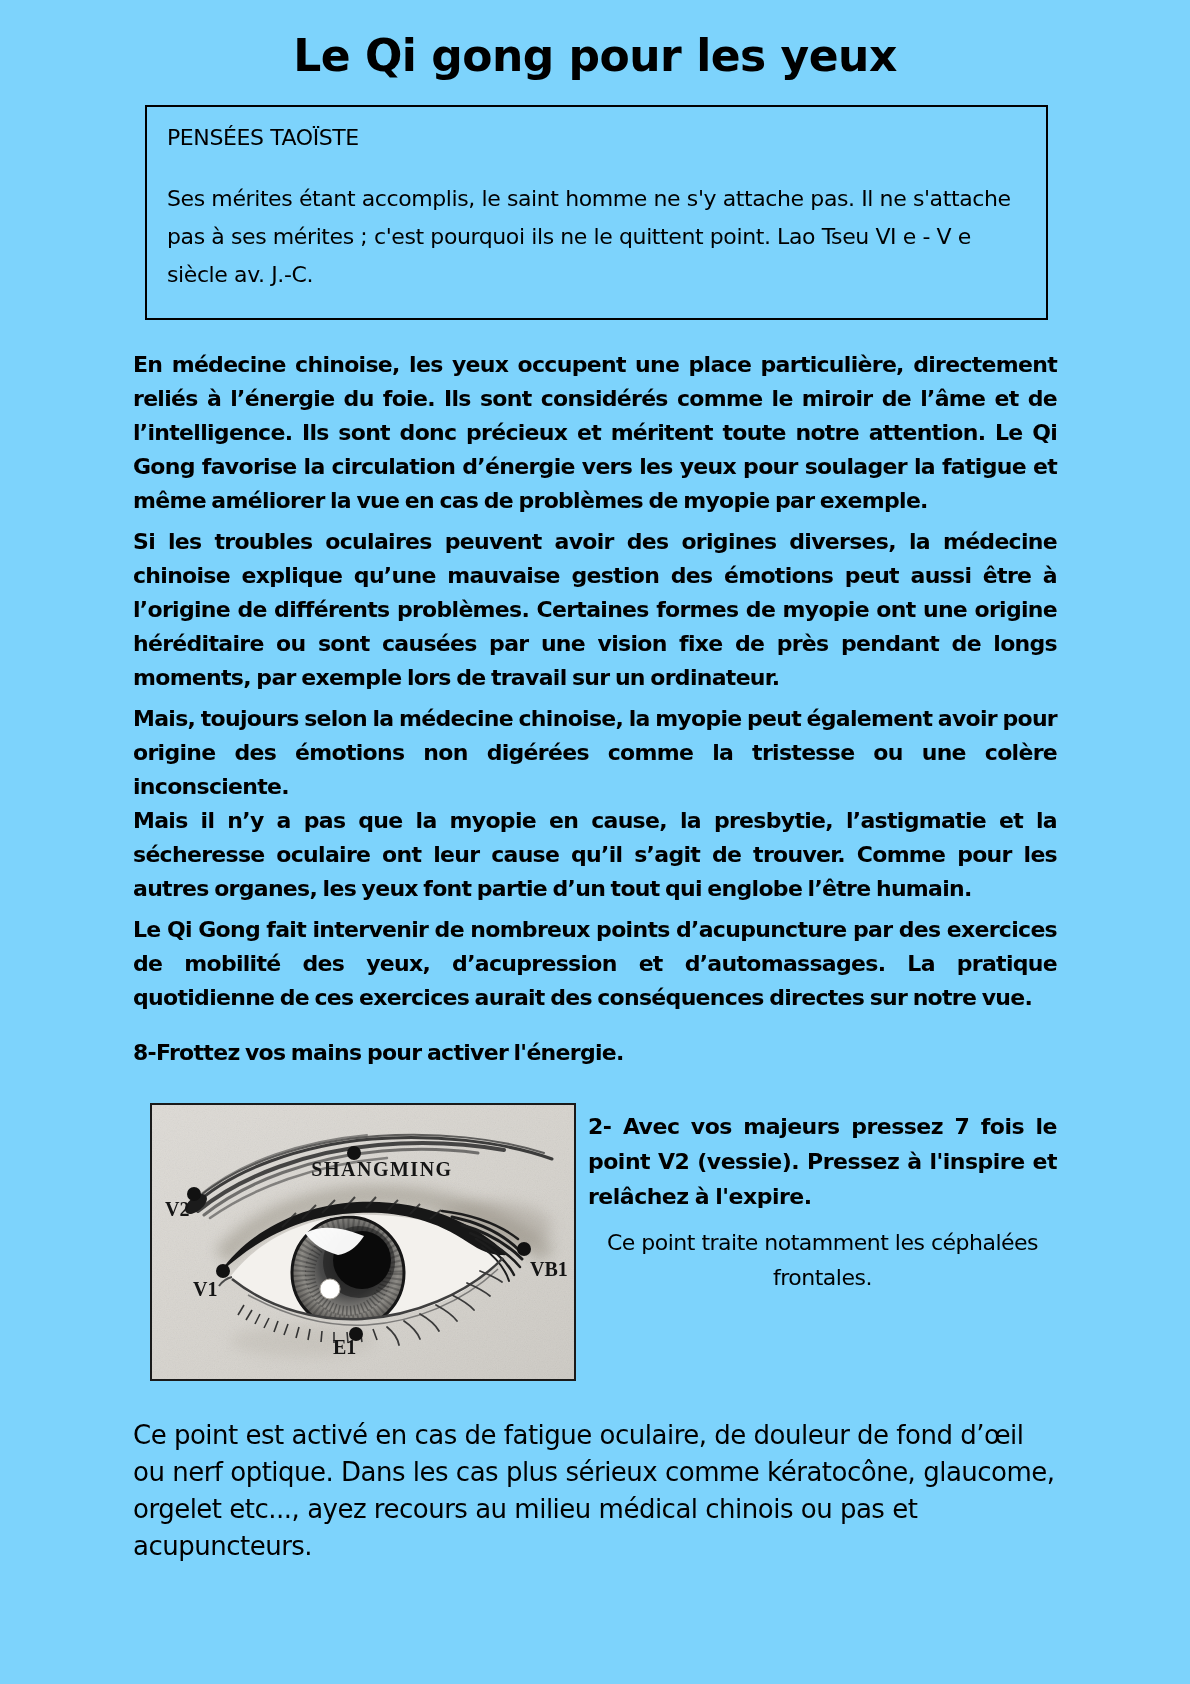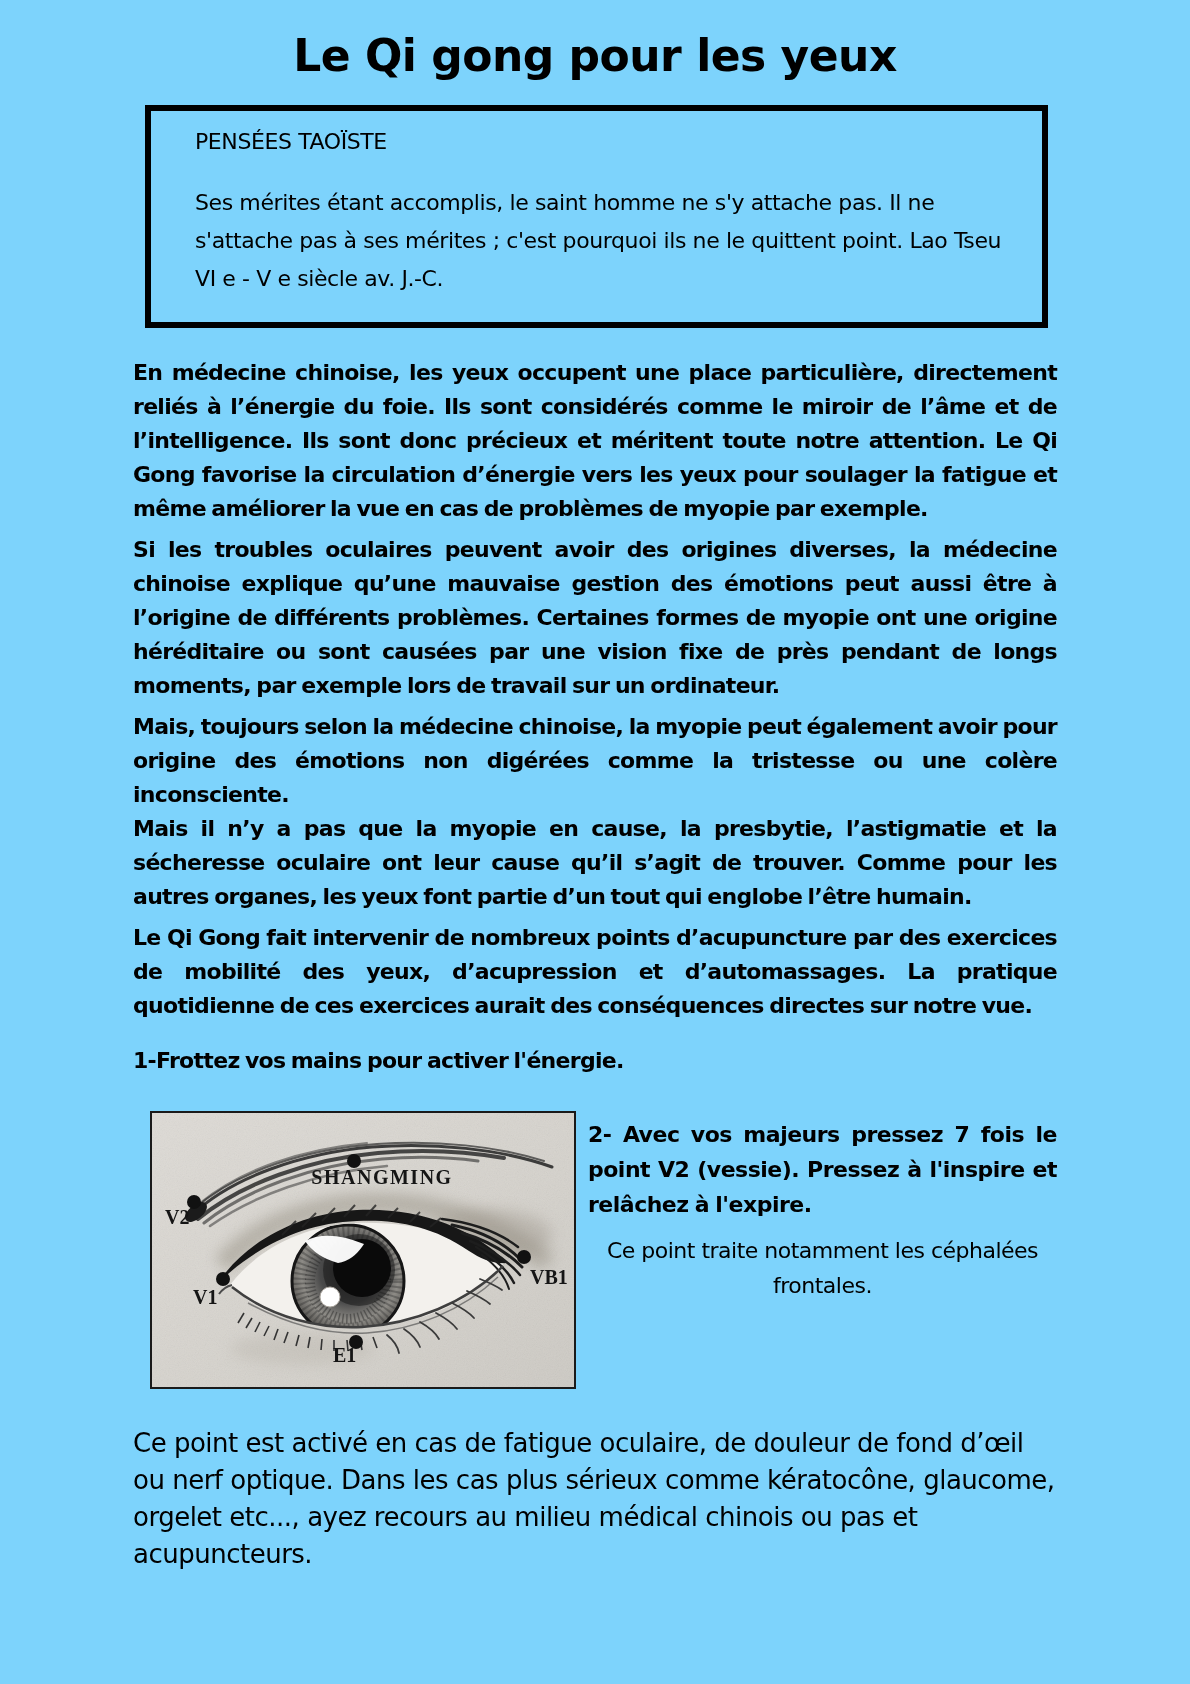--- a/index.html
+++ b/index.html
@@ -15,22 +15,22 @@
   }
   .title {
     padding-top:30px;
     text-align:center;
     font-size:44px; font-weight:bold;
     letter-spacing:-0.5px;
   }
   .quote-box {
     margin:24px 12px 0 145px;
     width:903px;
-    border:6px solid #000000;
-    padding:18px 26px 24px 44px;
+    border:2px solid #000000;
+    padding:18px 26px 24px 20px;
     font-size:22px;
     letter-spacing:-0.4px;
   }
   .quote-heading { margin-bottom:30px; }
   .quote-text { line-height:38px; }
   .content { margin:0 133px; width:924px; }
   .para {
     font-size:22px; font-weight:bold;
     line-height:34px;
     letter-spacing:-0.7px; word-spacing:-1.5px;
@@ -90,21 +90,21 @@
     <p class="para">Si les troubles oculaires peuvent avoir des origines diverses, la médecine chinoise explique qu’une mauvaise gestion des émotions peut aussi être à l’origine de différents problèmes. Certaines formes de myopie ont une origine héréditaire ou sont causées par une vision fixe de près pendant de longs moments, par exemple lors de travail sur un ordinateur.</p>
 
     <p class="para">
       <span class="block">Mais, toujours selon la médecine chinoise, la myopie peut également avoir pour origine des émotions non digérées comme la tristesse ou une colère inconsciente.</span>
       <span class="block">Mais il n’y a pas que la myopie en cause, la presbytie, l’astigmatie et la sécheresse oculaire ont leur cause qu’il s’agit de trouver. Comme pour les autres organes, les yeux font partie d’un tout qui englobe l’être humain.</span>
     </p>
 
     <p class="para">Le Qi Gong fait intervenir de nombreux points d’acupuncture par des exercices de mobilité des yeux, d’acupression et d’automassages. La pratique quotidienne de ces exercices aurait des conséquences directes sur notre vue.</p>
 
 
-    <p class="para single-line">1-Frottez vos mains pour activer l'énergie.</p>
+    <p class="para single-line">8-Frottez vos mains pour activer l'énergie.</p>
 
     <div class="figure-row">
 
       <div class="figure">
         <svg viewBox="0 0 422 274">
           <defs>
             <linearGradient id="bgG" x1="0" y1="0" x2="1" y2="1">
               <stop offset="0" stop-color="#dedbd6"></stop>
               <stop offset="0.6" stop-color="#d5d2cc"></stop>
               <stop offset="1" stop-color="#cdcac4"></stop>

